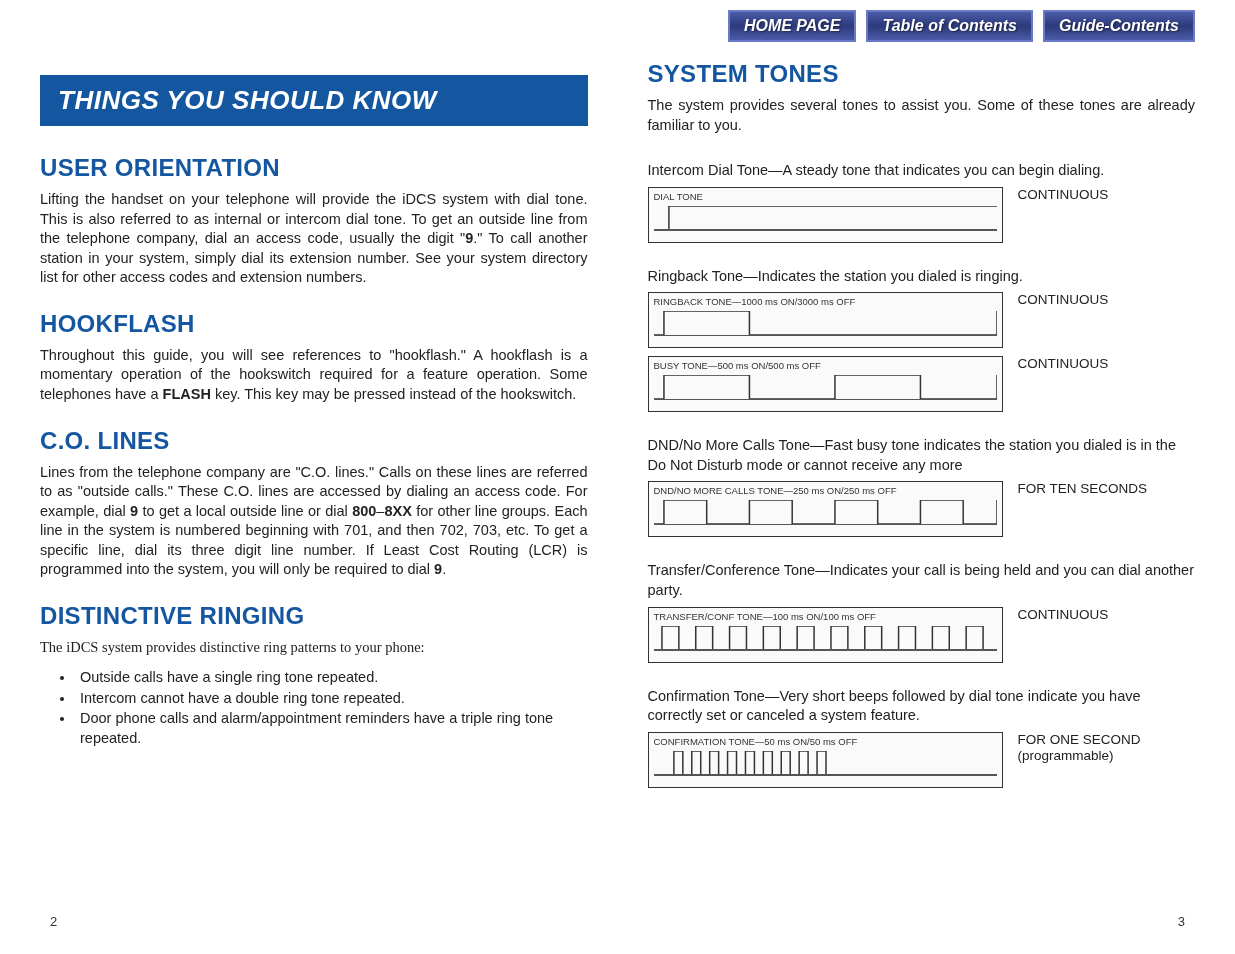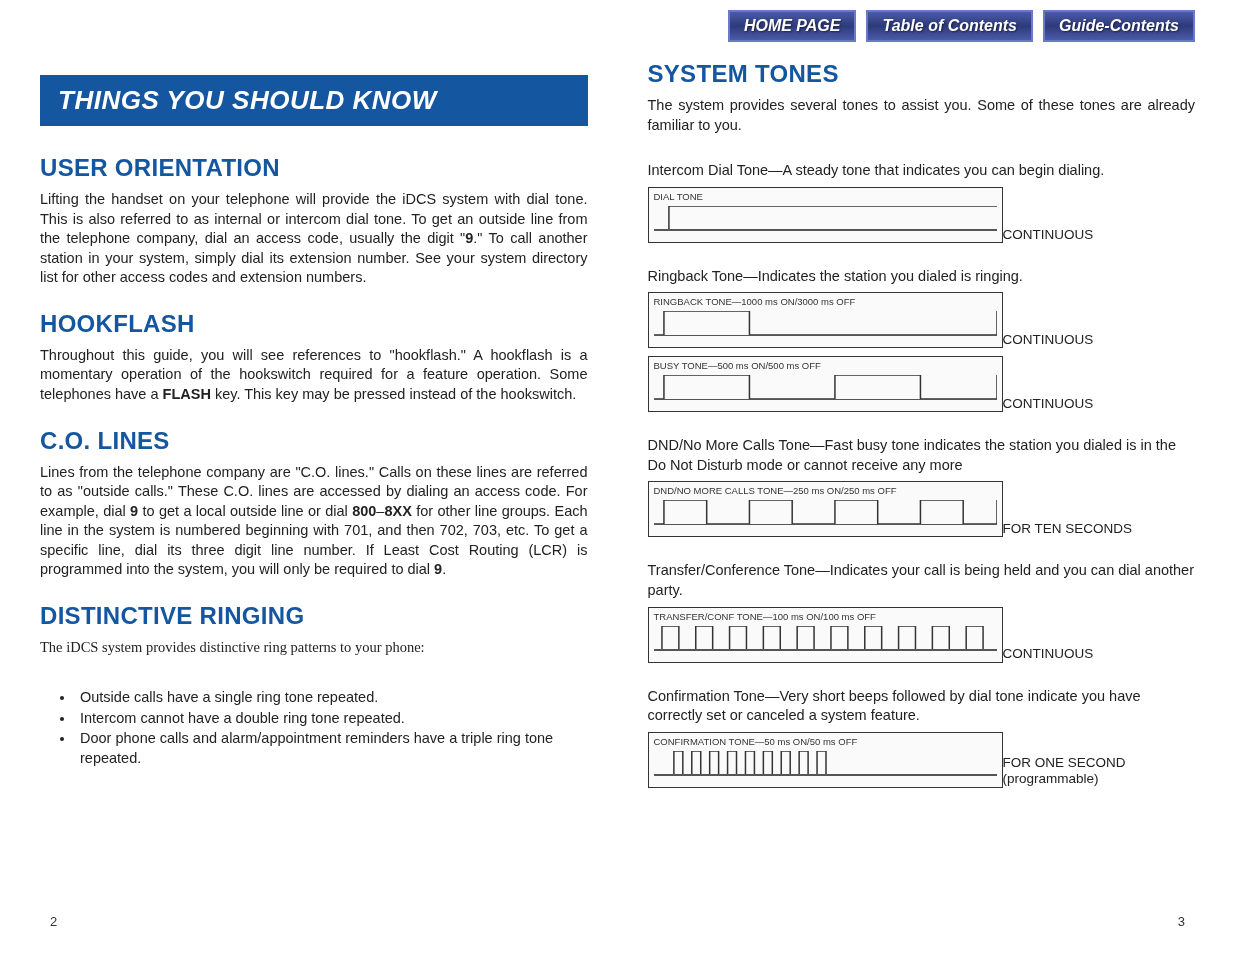--- a/index.html
+++ b/index.html
@@ -63,39 +63,39 @@
       font-size: 14.5px;
       line-height: 1.35;
       text-align: justify;
       margin-bottom: 10px;
       color: #222;
     }
     .bullet-list {
       list-style: disc;
       padding-left: 35px;
       margin-bottom: 10px;
-      margin-top: 20px;
     }
     .bullet-list li {
       font-size: 14.5px;
       line-height: 1.4;
       color: #222;
       padding-left: 5px;
     }
     .bold { font-weight: bold; }
     .tone-desc {
       font-size: 14.5px;
       line-height: 1.35;
       margin-top: 16px;
       margin-bottom: 6px;
       color: #222;
     }
     .tone-row {
       display: flex;
-      align-items: flex-end;
+      align-items: flex-start;
+      gap: 15px;
       margin-bottom: 8px;
     }
     .tone-box {
       border: 1.5px solid #333;
       width: 355px;
       height: 56px;
       position: relative;
       padding: 3px 5px 0 5px;
       background: #fafafa;
     }

